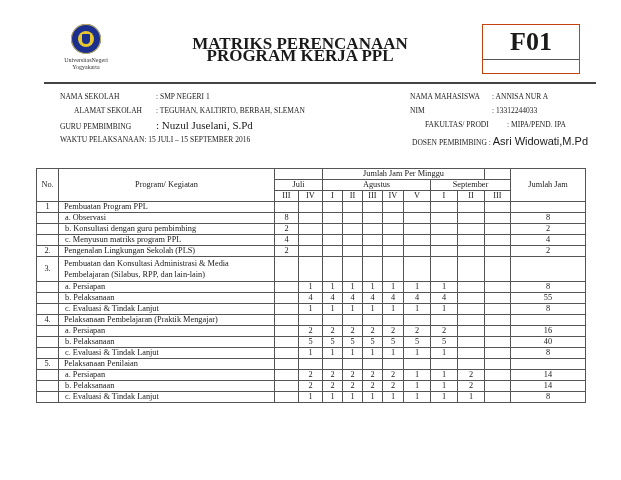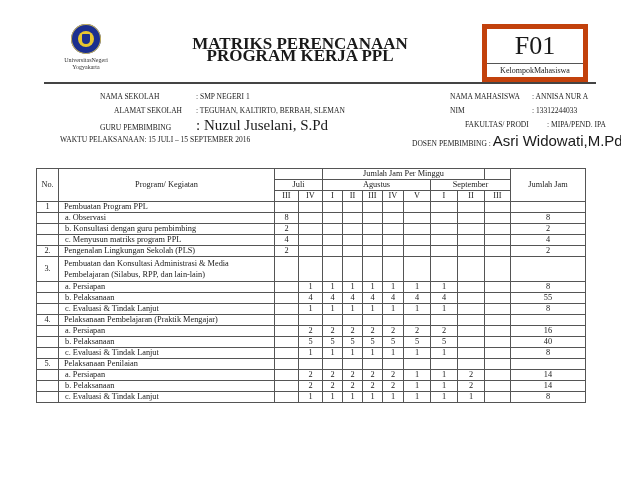--- a/index.html
+++ b/index.html
@@ -8,29 +8,29 @@
   .abs { position:absolute; }
   .logo-wrap { left:58px; top:24px; width:56px; text-align:center; }
   .logo { width:30px; height:30px; margin:0 auto; border-radius:50%;
           background:#1b2f8f; position:relative; box-shadow:0 0 0 1px #c9b45a inset; }
   .logo:before { content:""; position:absolute; left:7px; top:7px; width:16px; height:16px; border-radius:50%;
           background:#e8c62e; }
   .logo:after { content:""; position:absolute; left:11px; top:10px; width:8px; height:10px;
           background:#1b2f8f; border-radius:1px 1px 4px 4px; }
   .logo-text { font-size:6px; line-height:7px; margin-top:3px; color:#333; }
   .title { left:150px; top:38px; width:300px; text-align:center; font-weight:bold; font-size:17px; line-height:12px; }
-  .fbox { left:482px; top:24px; width:96px; height:48px; border:5px solid #c2410c; }
+  .fbox { left:482px; top:24px; width:96px; height:48px; border:1px solid #c2410c;font-weight:bold; }
   .fbox .code { height:34px; font-size:26px; line-height:34px; text-align:center; border-bottom:1px solid #555; }
   .fbox .sub { font-size:8px; line-height:13px; text-align:center; }
   .rule { left:44px; top:82px; width:552px; height:2px; background:#444; }
   .info { font-size:7.5px; line-height:10px; white-space:nowrap; }
-  .info .k { display:inline-block;margin-left:40px; }
+  .info .k { display:inline-block; }
   .lk { width:96px; }
   .rk { width:82px; }
-  .big { font-size:15px; }
+  .big { font-size:11px; }
   .sans { font-family:"Liberation Sans", sans-serif; }
   table { position:absolute; left:36px; top:168px; border-collapse:collapse; font-size:8.3px; }
   td, th { border:1px solid #555; padding:0 2px; height:10px; line-height:10px; font-weight:normal; text-align:center; }
   td.prog { text-align:left; padding-left:5px; }
   td.sub { padding-left:6px; }
   .hdr td { line-height:10px; }
 </style>
 </head>
 <body>
 
@@ -39,21 +39,20 @@
   <div class="logo-text">UniversitasNegeri</div>
   <div class="logo-text" style="margin-top:0">Yogyakarta</div>
 </div>
 
 <div class="abs title">
   <div>MATRIKS PERENCANAAN PROGRAM KERJA PPL</div>
 </div>
 
 <div class="abs fbox">
   <div class="code">F01</div>
-  <div class="sub">KelompokMahasiswa</div>
 </div>
 
 <div class="abs rule"></div>
 
 <div class="abs info" style="left:60px; top:92px;">
   <span class="k lk">NAMA SEKOLAH</span><span>: SMP NEGERI 1</span>
 </div>
 <div class="abs info" style="left:60px; top:106px;text-align:center;">
   <span class="k lk">ALAMAT SEKOLAH</span><span>: TEGUHAN, KALTIRTO, BERBAH, SLEMAN</span>
 </div>

